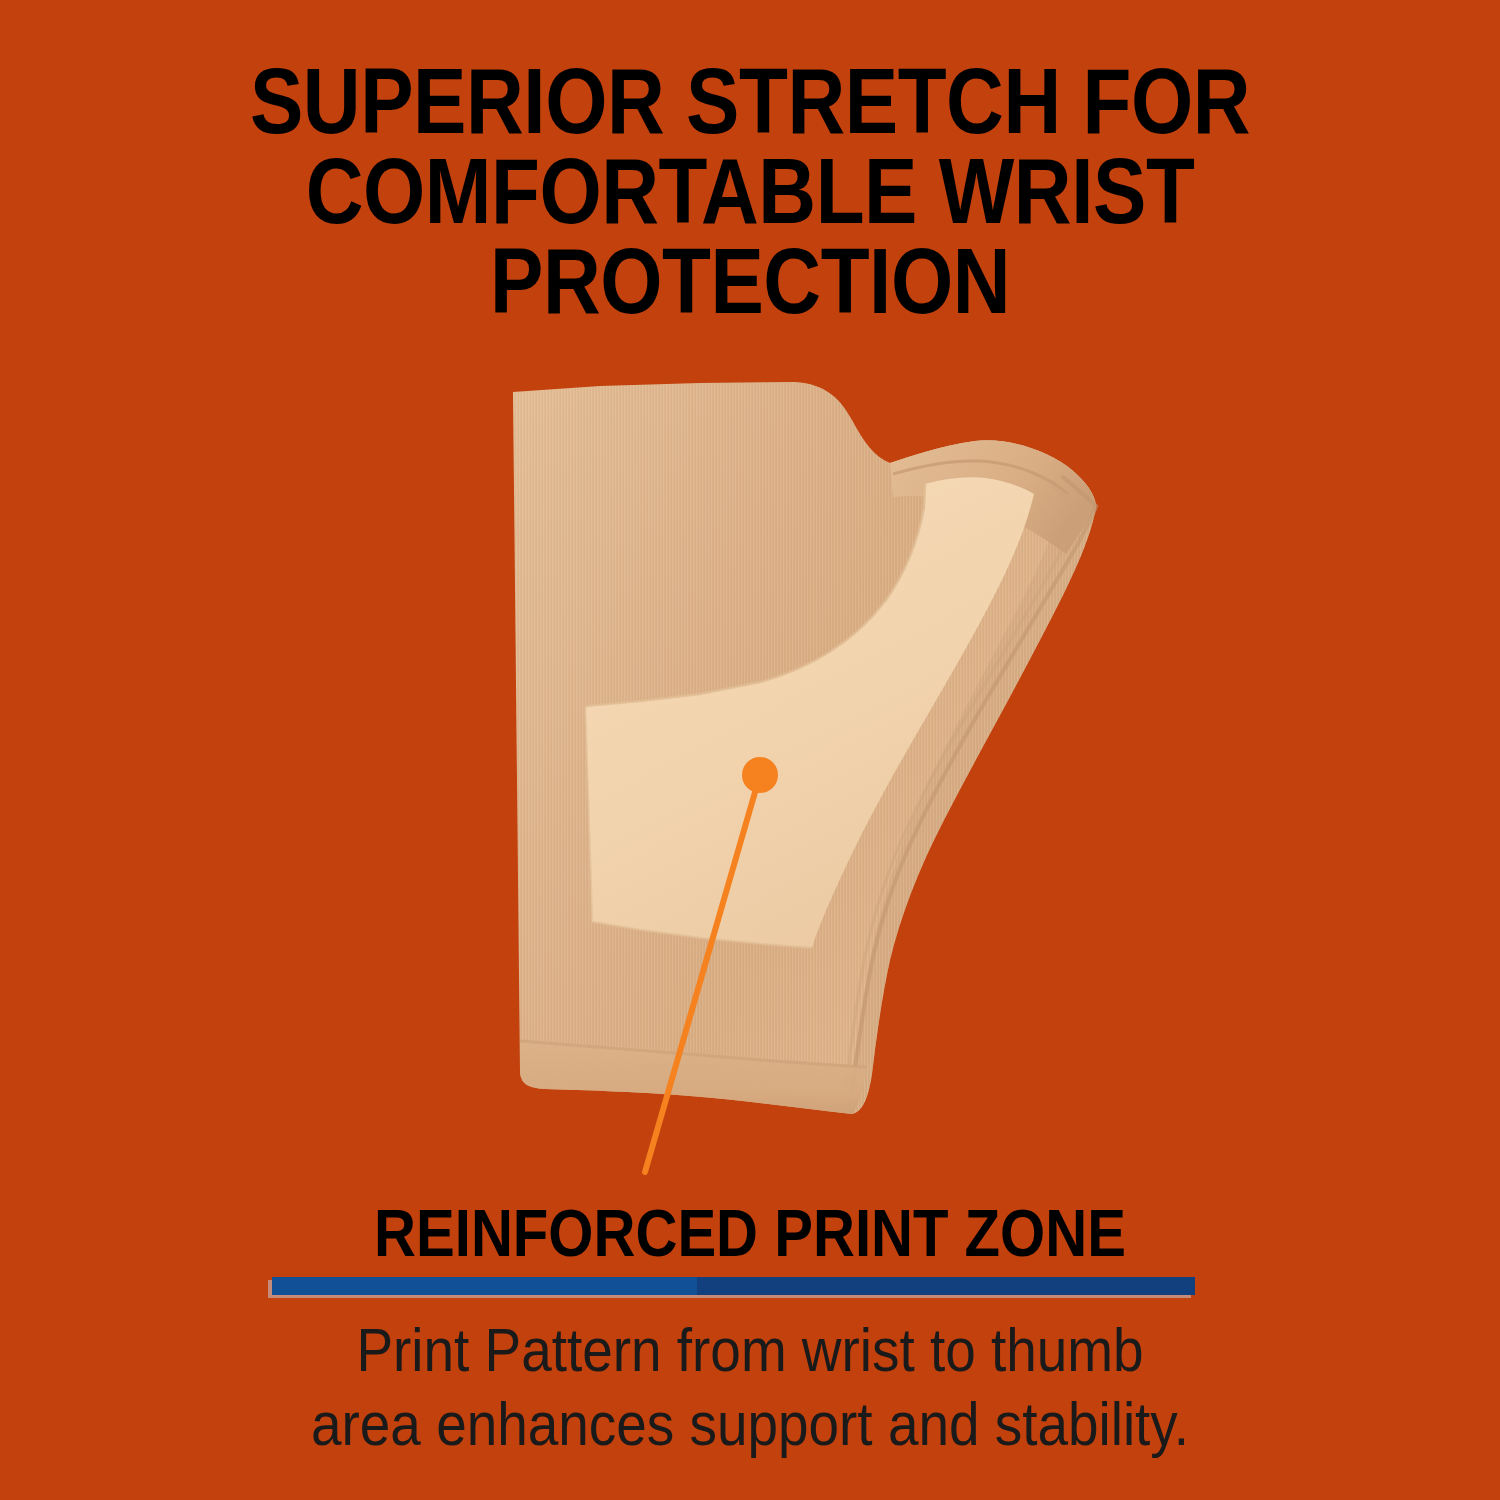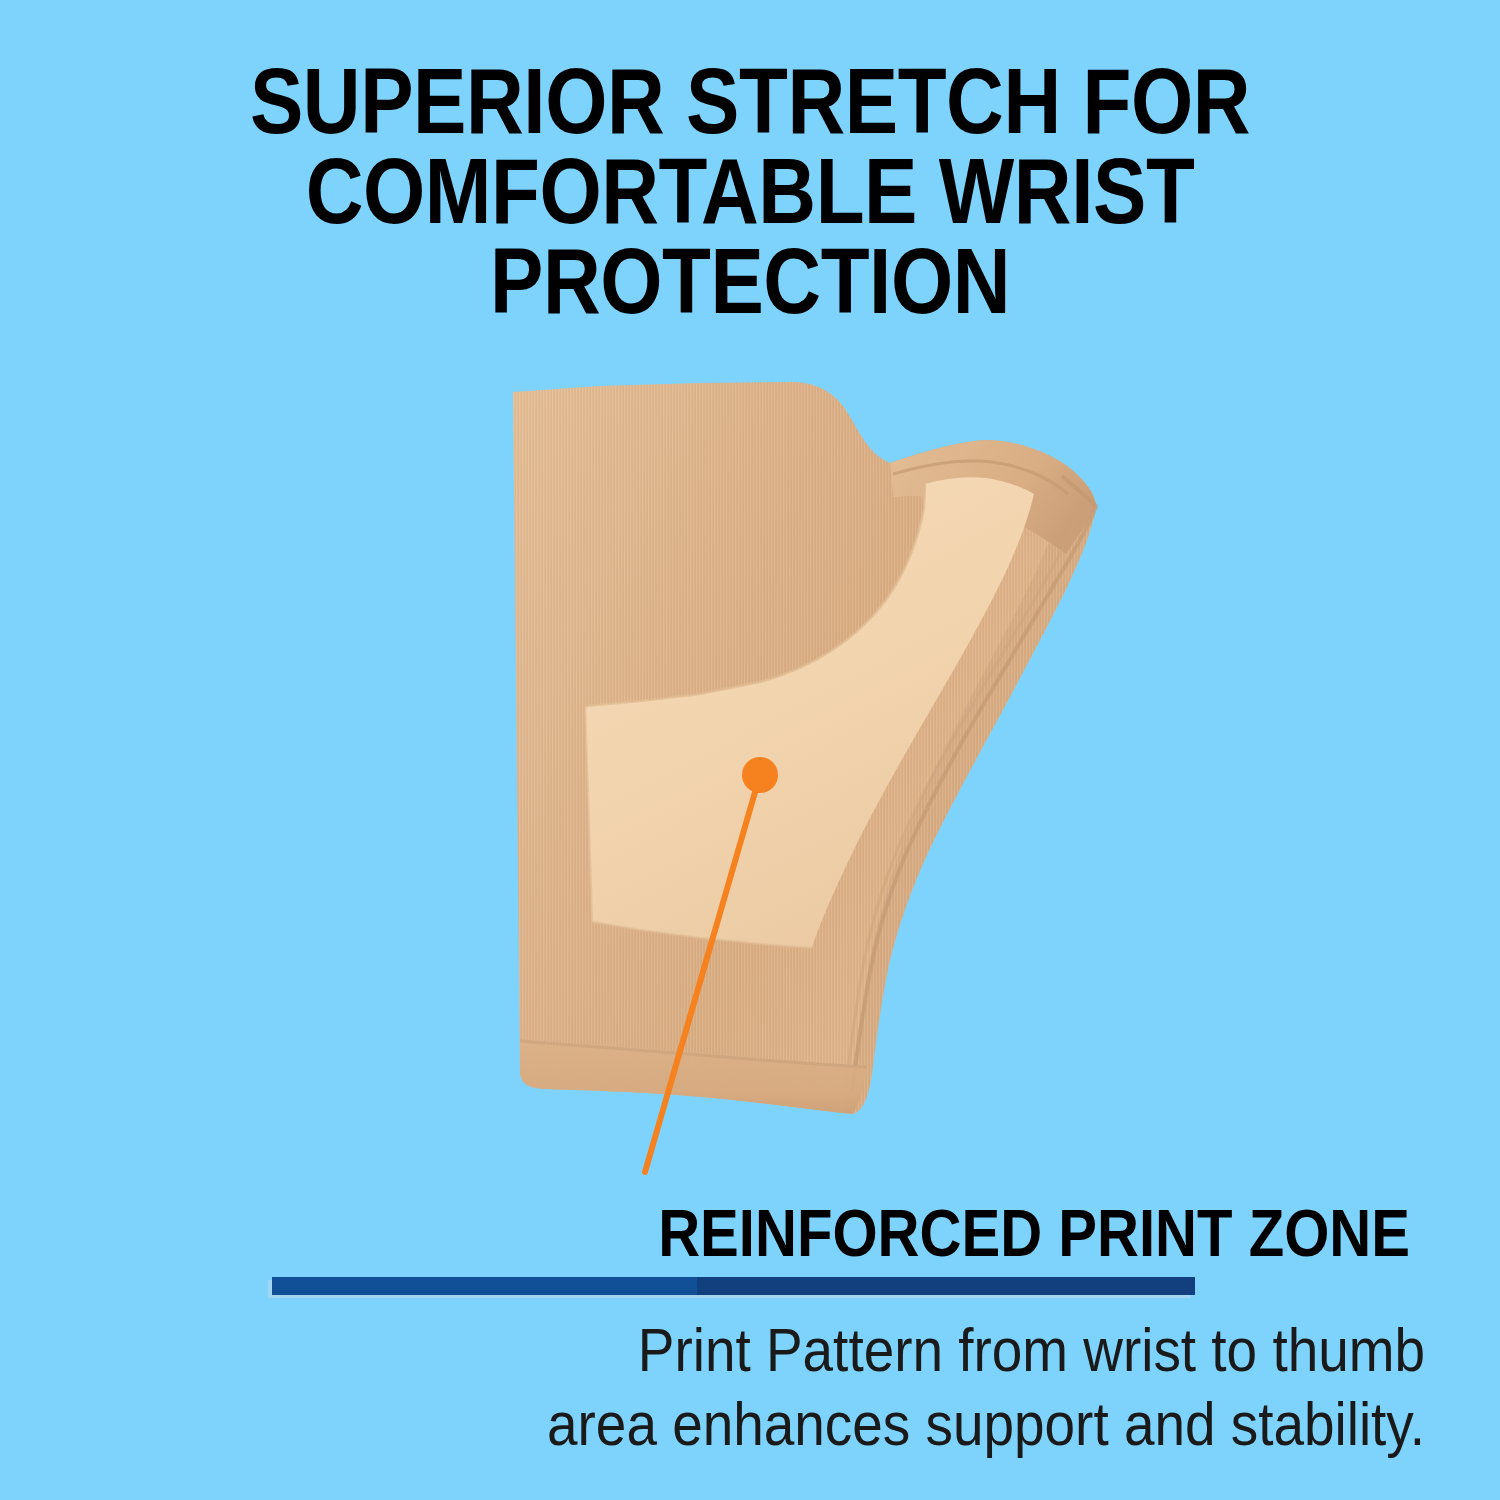--- a/index.html
+++ b/index.html
@@ -11,21 +11,21 @@
     width: 1500px;
     height: 1500px;
     font-family: "Liberation Sans", sans-serif;
     overflow: hidden;
   }
 
   #infographic {
     position: relative;
     width: 1500px;
     height: 1500px;
-    background: #7dd3fc;
+    background: #c2410c;
   }
 
   
   .headline {
     position: absolute;
     left: 0;
     top: 56px;
     width: 1500px;
     text-align: center;
     color: #000000;
@@ -48,21 +48,21 @@
     height: 1500px;
     pointer-events: none;
   }
 
   
   .caption-block {
     position: absolute;
     left: 0;
     top: 1198px;
     width: 1500px;
-    text-align: right;
+    text-align: center;
   }
 
   .caption-title {
     color: #000000;
     font-family: "Liberation Sans Narrow", "Liberation Sans", sans-serif;
     font-weight: 700;
     font-size: 66px;
     line-height: 70px;
     letter-spacing: 0px;
     transform: scaleX(0.88);

